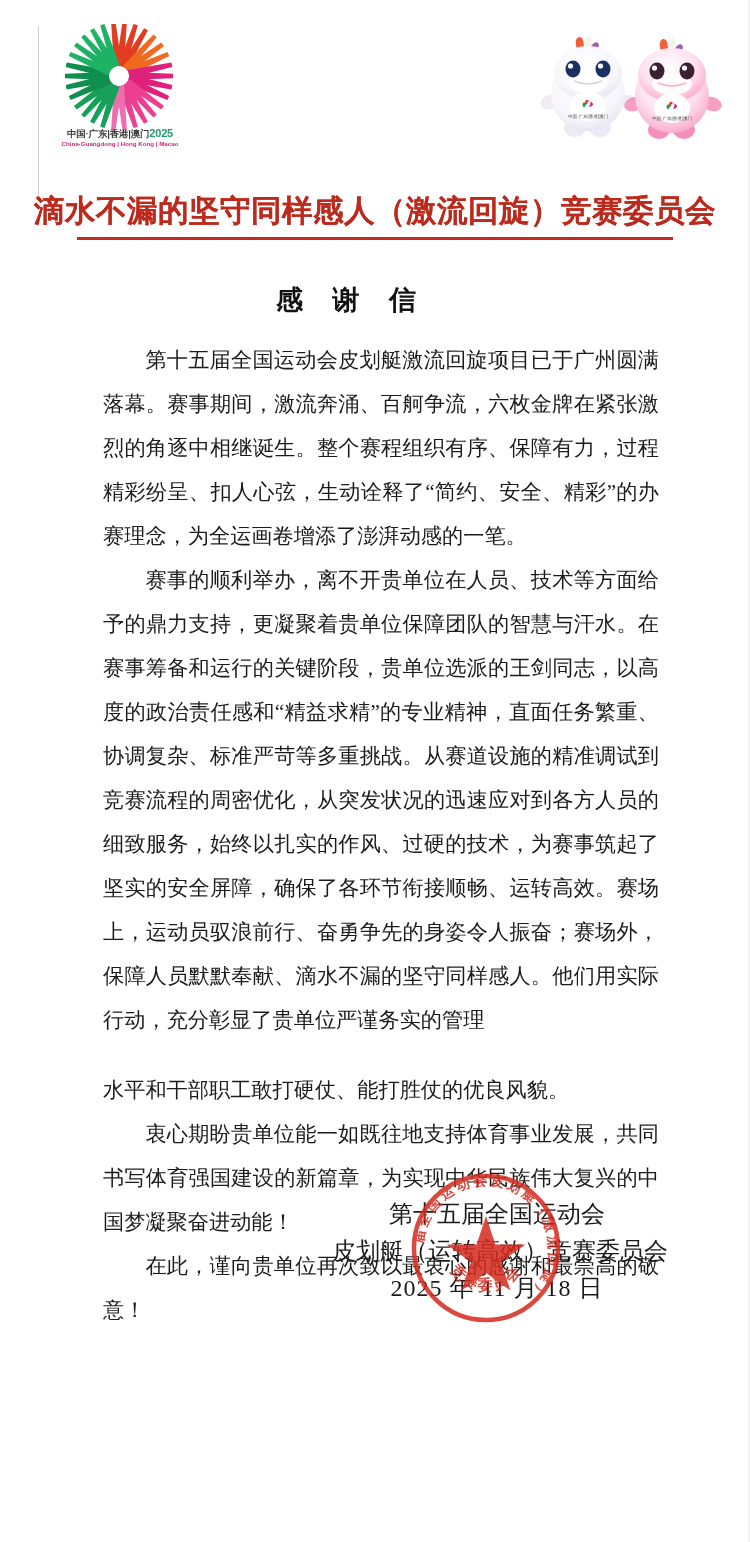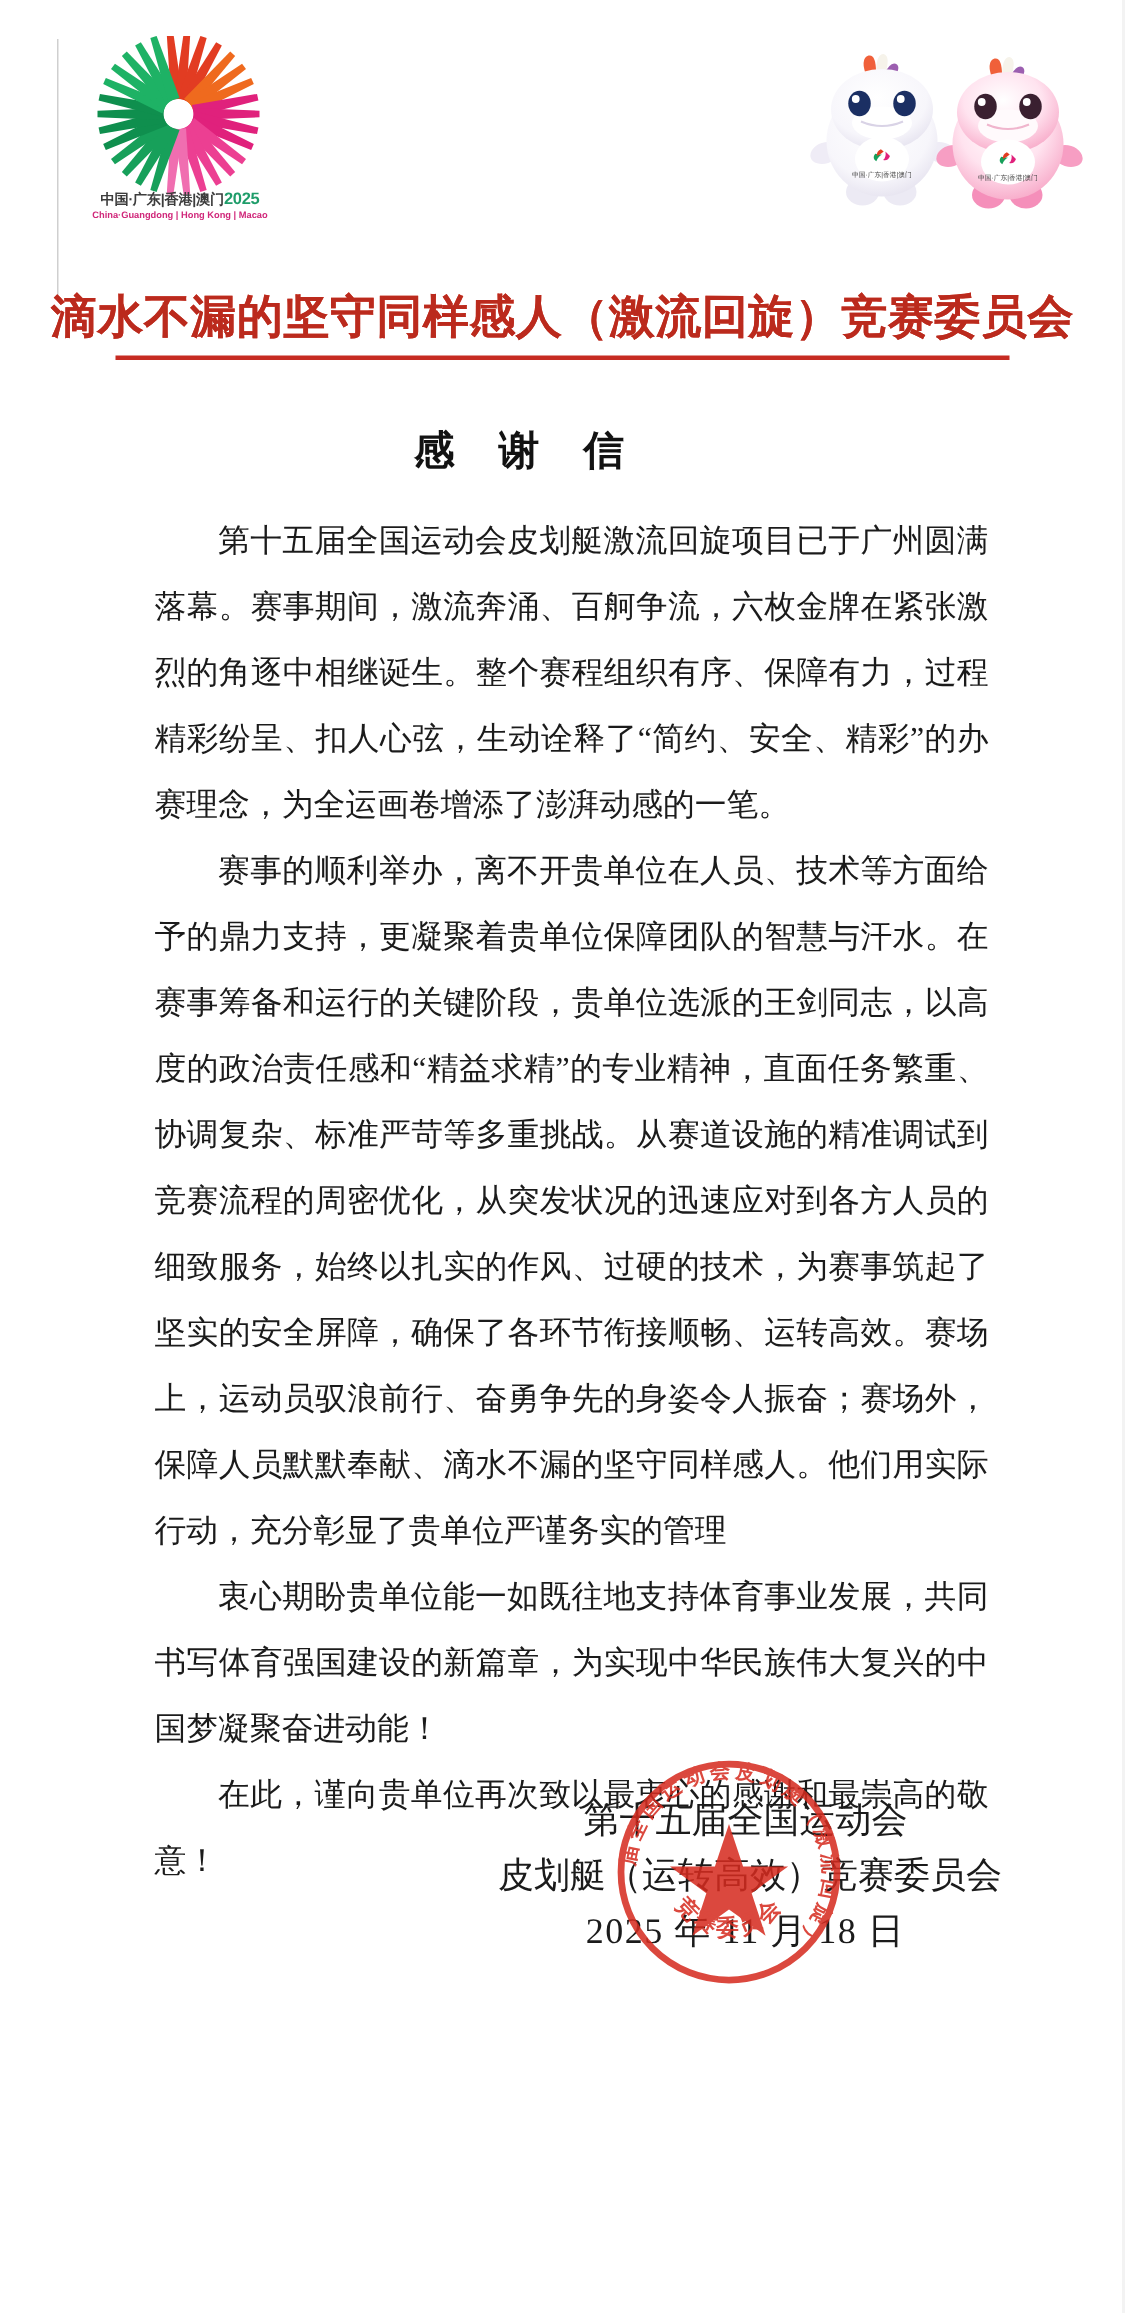--- a/index.html
+++ b/index.html
@@ -405,20 +405,21 @@
   <div class="title-block">
     <div class="doc-title">滴水不漏的坚守同样感人（激流回旋）竞赛委员会</div>
     <div class="title-rule"></div>
   </div>
 
   <div class="letter-heading">感 谢 信</div>
 
   <div class="letter-body">
     <p class="para">第十五届全国运动会皮划艇激流回旋项目已于广州圆满落幕。赛事期间，激流奔涌、百舸争流，六枚金牌在紧张激烈的角逐中相继诞生。整个赛程组织有序、保障有力，过程精彩纷呈、扣人心弦，生动诠释了“简约、安全、精彩”的办赛理念，为全运画卷增添了澎湃动感的一笔。</p>
     <p class="para">赛事的顺利举办，离不开贵单位在人员、技术等方面给予的鼎力支持，更凝聚着贵单位保障团队的智慧与汗水。在赛事筹备和运行的关键阶段，贵单位选派的王剑同志，以高度的政治责任感和“精益求精”的专业精神，直面任务繁重、协调复杂、标准严苛等多重挑战。从赛道设施的精准调试到竞赛流程的周密优化，从突发状况的迅速应对到各方人员的细致服务，始终以扎实的作风、过硬的技术，为赛事筑起了坚实的安全屏障，确保了各环节衔接顺畅、运转高效。赛场上，运动员驭浪前行、奋勇争先的身姿令人振奋；赛场外，保障人员默默奉献、滴水不漏的坚守同样感人。他们用实际行动，充分彰显了贵单位严谨务实的管理</p>
+    <p class="para no-indent tail-gap">水平和干部职工敢打硬仗、能打胜仗的优良风貌。</p>
     <p class="para">衷心期盼贵单位能一如既往地支持体育事业发展，共同书写体育强国建设的新篇章，为实现中华民族伟大复兴的中国梦凝聚奋进动能！</p>
     <p class="para">在此，谨向贵单位再次致以最衷心的感谢和最崇高的敬意！</p>
   </div>
 
   <div class="signature">
     <div class="sig-line">第十五届全国运动会</div>
     <div class="sig-line">皮划艇（运转高效）竞赛委员会</div>
     <div class="sig-line sig-date">2025 年 11 月 18 日</div>
   </div>
 

